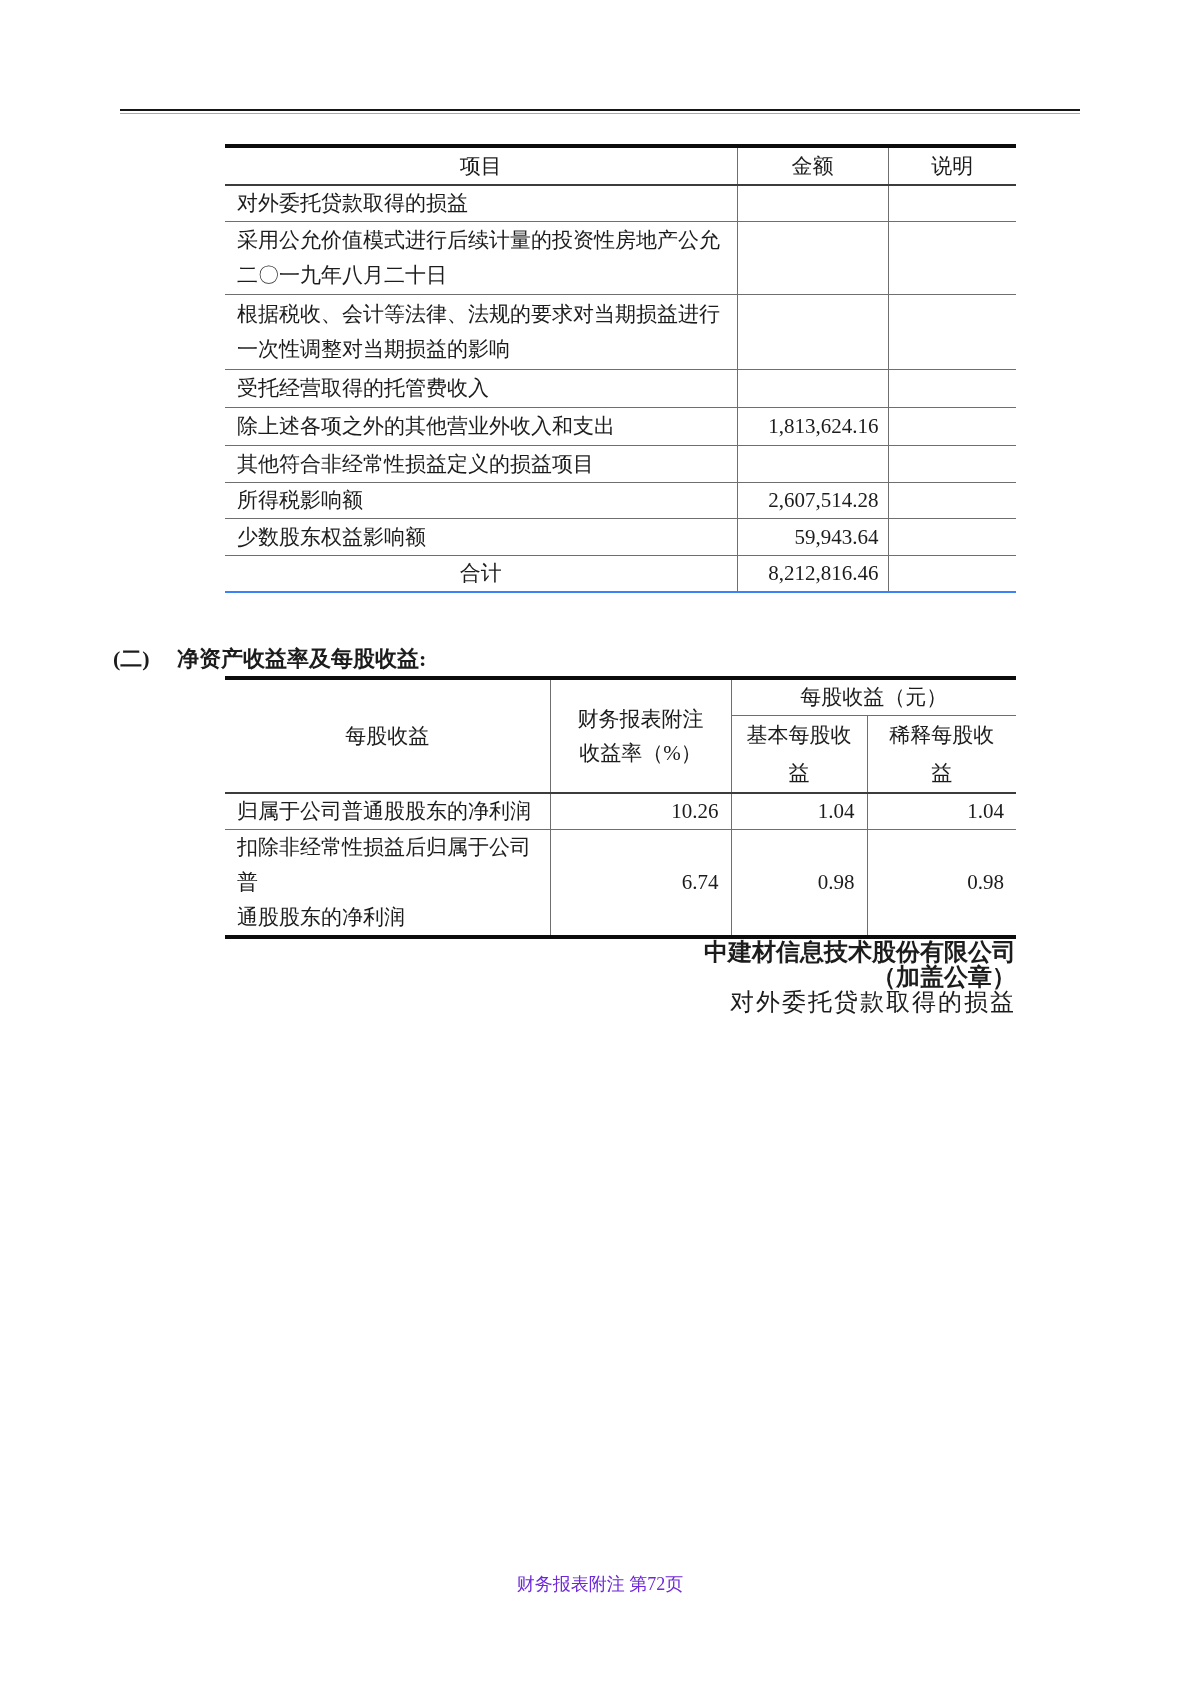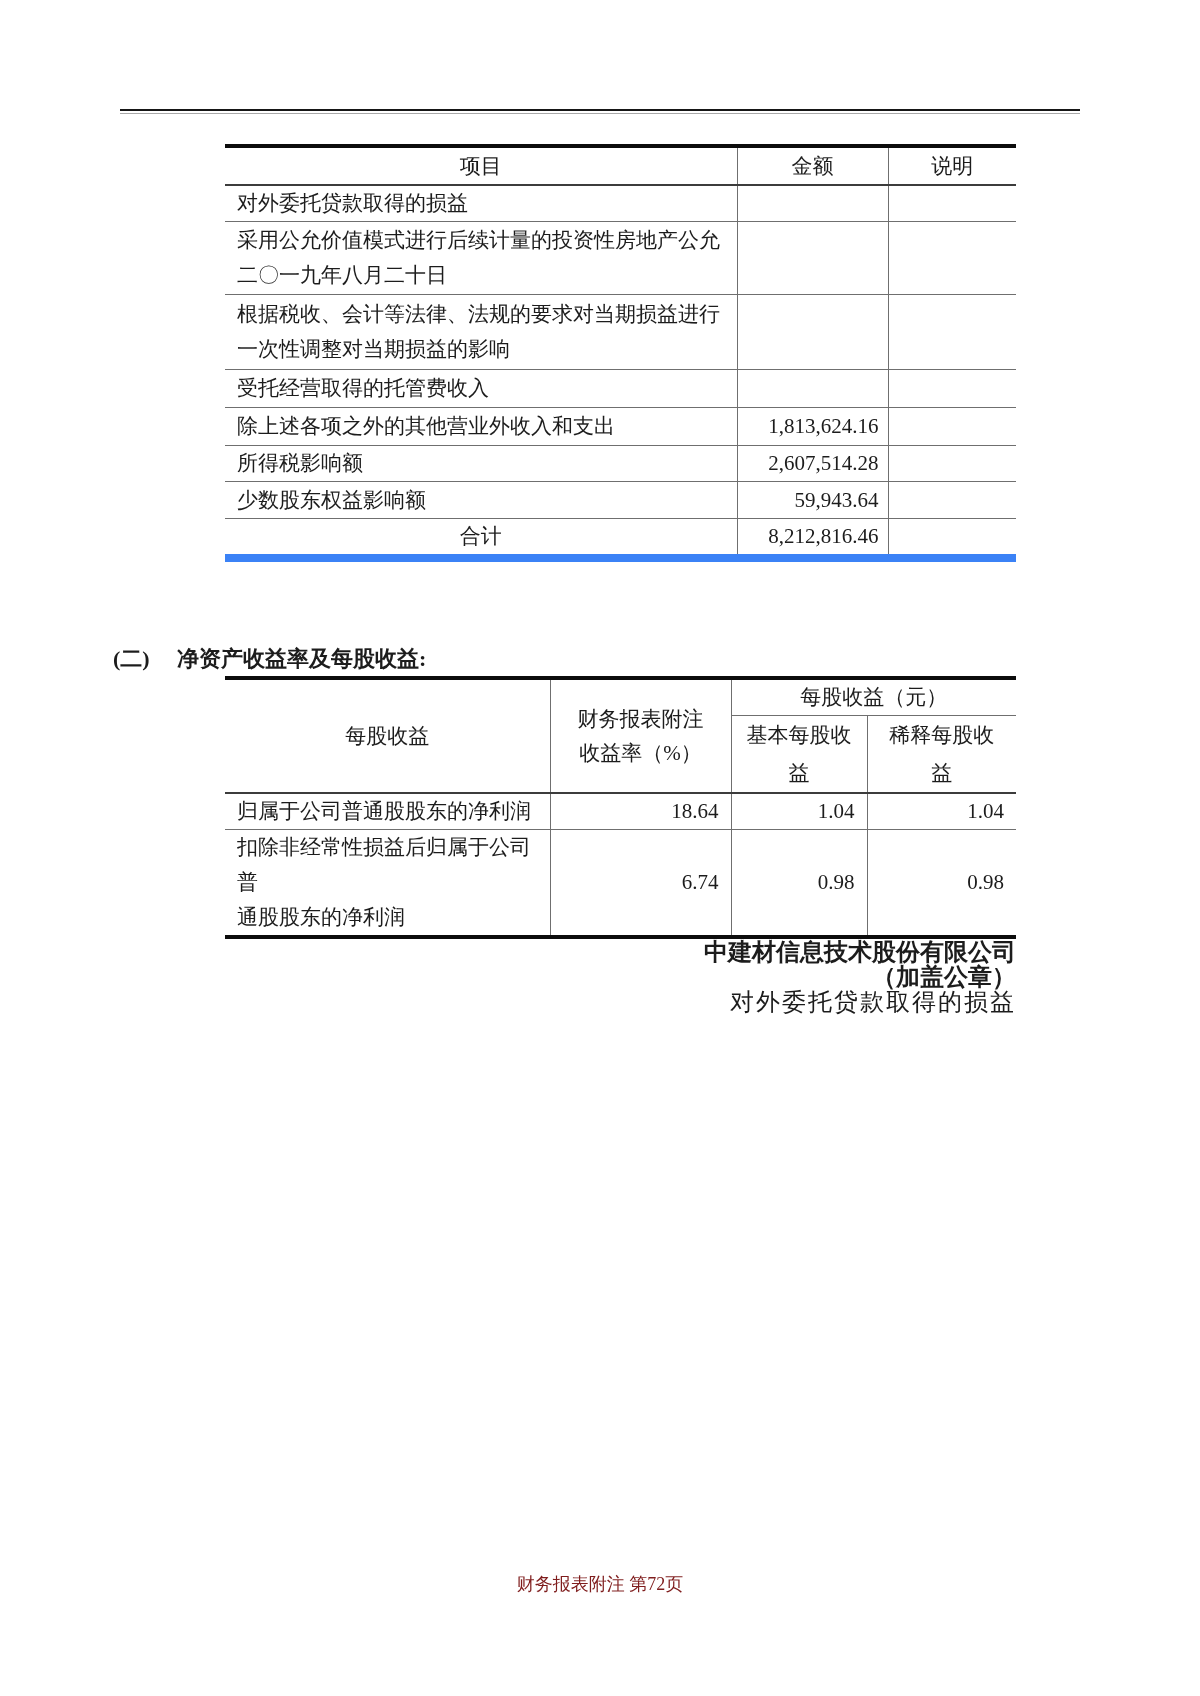--- a/index.html
+++ b/index.html
@@ -45,21 +45,21 @@
   .thin-b { border-bottom: 1px solid #6f6f6f; }
   .hdr-b { border-bottom: 2px solid #3c3c3c; }
 
   
   #t1 {
     position: absolute;
     left: 225px;
     top: 144px;
     width: 791px;
     border-top: 4px solid #0c0c0c;
-    border-bottom: 8px solid #3b82f6;
+    border-bottom: 2px solid #3b82f6;
   }
   #t1 td { line-height: 35px; }
   #t1 .th { text-align: center; font-weight: normal; }
   #t1 .c-item { text-align: left; padding-left: 12px; }
   #t1 .c-amt  { text-align: right; padding-right: 9px; }
   #t1 .c-item.center { text-align: center; padding-left: 0; }
   #t1 tr.hH  { height: 39px; }
   #t1 tr.h36 { height: 32px; }
   #t1 tr.h37 { height: 37px; }
   #t1 tr.h38 { height: 38px; }
@@ -112,21 +112,21 @@
   .signature .date    { font-weight: normal; letter-spacing: 2px; }
 
   
   .footer {
     position: absolute;
     top: 1572px;
     left: 0;
     width: 1200px;
     text-align: center;
     font-size: 18px;
-    color: #7f1d1d;
+    color: #6d28d9;
   }
 </style>
 </head>
 <body>
 
 <div id="page">
 
   <div class="header-rule"></div>
 
   <table id="t1" class="doc">
@@ -159,20 +159,25 @@
       <td class="thin-b"></td>
     </tr>
     <tr class="h38">
       <td class="c-item pre vline thin-b">受托经营取得的托管费收入</td>
       <td class="c-amt vline thin-b"></td>
       <td class="thin-b"></td>
     </tr>
     <tr class="h38">
       <td class="c-item pre vline thin-b">除上述各项之外的其他营业外收入和支出</td>
       <td class="c-amt vline thin-b">1,813,624.16</td>
+      <td class="thin-b"></td>
+    </tr>
+    <tr class="h37">
+      <td class="c-item pre vline thin-b">其他符合非经常性损益定义的损益项目</td>
+      <td class="c-amt vline thin-b"></td>
       <td class="thin-b"></td>
     </tr>
     <tr class="h36">
       <td class="c-item pre vline thin-b">所得税影响额</td>
       <td class="c-amt vline thin-b">2,607,514.28</td>
       <td class="thin-b"></td>
     </tr>
     <tr class="h37">
       <td class="c-item pre vline thin-b">少数股东权益影响额</td>
       <td class="c-amt vline thin-b">59,943.64</td>
@@ -206,21 +211,21 @@
       <td colspan="2" class="th thin-b">每股收益（元）</td>
     </tr>
     <tr class="hB">
       <td class="th pre vline hdr-b">基本每股收
 益</td>
       <td class="th pre hdr-b">稀释每股收
 益</td>
     </tr>
     <tr class="r1">
       <td class="c-item pre vline thin-b">归属于公司普通股股东的净利润</td>
-      <td class="c-num vline thin-b">18.64</td>
+      <td class="c-num vline thin-b">10.26</td>
       <td class="c-num vline thin-b">1.04</td>
       <td class="c-num thin-b">1.04</td>
     </tr>
     <tr class="r2">
       <td class="c-item pre vline">扣除非经常性损益后归属于公司普
 通股股东的净利润</td>
       <td class="c-num vline">6.74</td>
       <td class="c-num vline">0.98</td>
       <td class="c-num">0.98</td>
     </tr>

